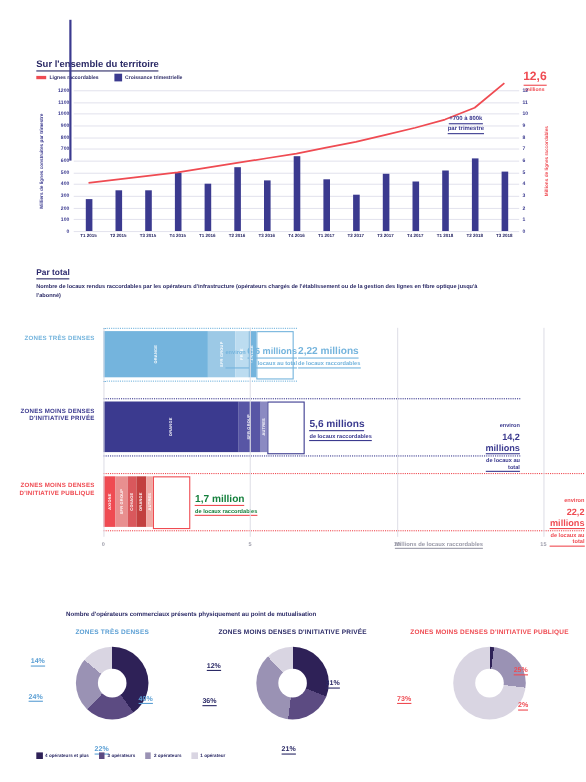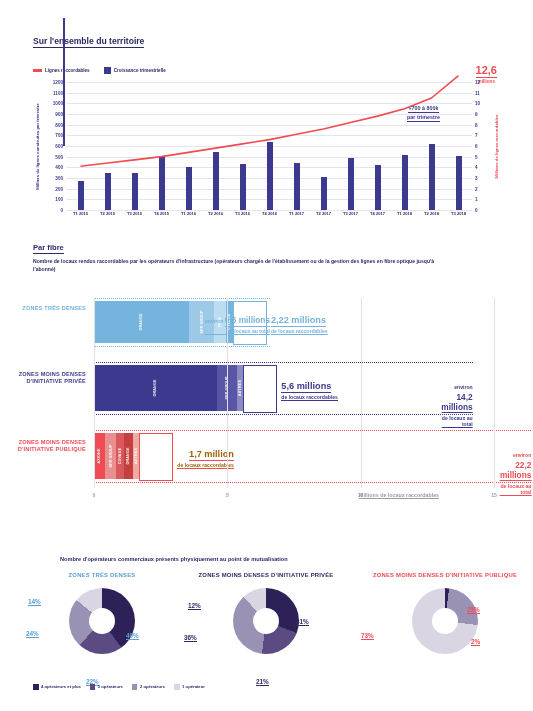--- a/index.html
+++ b/index.html
@@ -10,21 +10,21 @@
   }
   .page{position:relative;width:533px;height:711px;}
 
   
   .title{
     position:absolute;left:33px;top:8px;width:470px;
     font-size:13.2px;font-weight:bold;letter-spacing:.2px;
     line-height:1.35;color:#2b2a66;
   }
   .subtitle{
-    position:absolute;left:33px;top:36px;
+    position:absolute;left:33px;top:53px;
     font-size:8.6px;font-weight:bold;color:#2b2a66;
     border-bottom:1.2px solid #2b2a66;padding-bottom:1px;
   }
 
   
   .lgd{position:absolute;top:67px;left:33px;display:flex;align-items:center;gap:14px;}
   .lgd .it{display:flex;align-items:center;gap:3px;}
   .lgd .swl{width:9px;height:2.5px;background:#ef4b52;display:block;}
   .lgd .swb{width:7px;height:7px;background:#3b3а8f;background:#3b3a8f;display:block;}
   .lgd .tx{font-size:4.6px;font-weight:bold;color:#2b2a66;}
@@ -248,21 +248,21 @@
         <div class="t">T1 2018</div>
         <div class="t">T2 2018</div>
         <div class="t">T3 2018</div>
       </div>
     <div class="c1-note">
       <span>+700 à 800k</span><br>
       <span>par trimestre</span>
     </div>
   </div>
 
-  <div class="z-head">Par fibre</div>
+  <div class="z-head">Par total</div>
   <div class="z-desc">Nombre de locaux rendus raccordables par les opérateurs d'infrastructure (opérateurs chargés de l'établissement ou de la gestion des lignes en fibre optique jusqu'à l'abonné)</div>
 
   <div id="zoneRows">
       <div class="zone" style="top: 298px; height: 56px;">
         <div class="z-label" style="top: 7px; color: rgb(116, 180, 221);">ZONES TRÈS DENSES</div>
         <div class="z-track" style="height: 52px;">
           <div class="z-dash" style="top: 0px; border-color: rgb(116, 180, 221); width: 176px;"></div>
           <div class="z-dash" style="top: 48px; border-color: rgb(116, 180, 221); width: 176px;"></div>
           <div class="z-bar" style="top: 3px; left: 0px; height: 42px;">
             <div class="z-seg" style="width: 94.6667px; background: rgb(116, 180, 221);">
@@ -320,21 +320,21 @@
               <span>COVAGE</span>
             </div>
             <div class="z-seg" style="width: 8.8px; background: rgb(194, 64, 63);">
               <span>ORANGE</span>
             </div>
             <div class="z-seg" style="width: 6.66667px; background: rgb(240, 169, 164);">
               <span>AUTRES</span>
             </div>
           </div>
           <div class="z-box" style="left: 45.3333px; top: 3px; height: 46px; width: 32px; border-color: rgb(239, 75, 82);"></div>
-          <div class="z-cal" style="left: 83.3333px; top: 13px; color: #a16207; text-align: right;"><span class="b" style="border-color: rgb(239, 75, 82);">1,7 million</span><span class="s" style="border-color: rgb(239, 75, 82);">de locaux raccordables</span></div>
+          <div class="z-cal" style="left: 83.3333px; top: 13px; color: #15803d;"><span class="b" style="border-color: rgb(239, 75, 82);">1,7 million</span><span class="s" style="border-color: rgb(239, 75, 82);">de locaux raccordables</span></div>
           <div class="z-tot" style="left: 437.333px; transform: translateX(-100%); top: 13px; color: rgb(239, 75, 82); text-align: right;"><span class="pre">environ </span><span class="b" style="border-color: rgb(239, 75, 82);">22,2 millions</span><span class="s" style="border-color: rgb(239, 75, 82);">de locaux au total</span></div>
         </div>
       </div>
     </div>
 
   <div class="z-axis">
     <div class="z-vline" style="left:0%"></div>
     <div class="z-vline" style="left:33.33%"></div>
     <div class="z-vline" style="left:66.66%"></div>
     <div class="z-vline" style="left:100%"></div>

